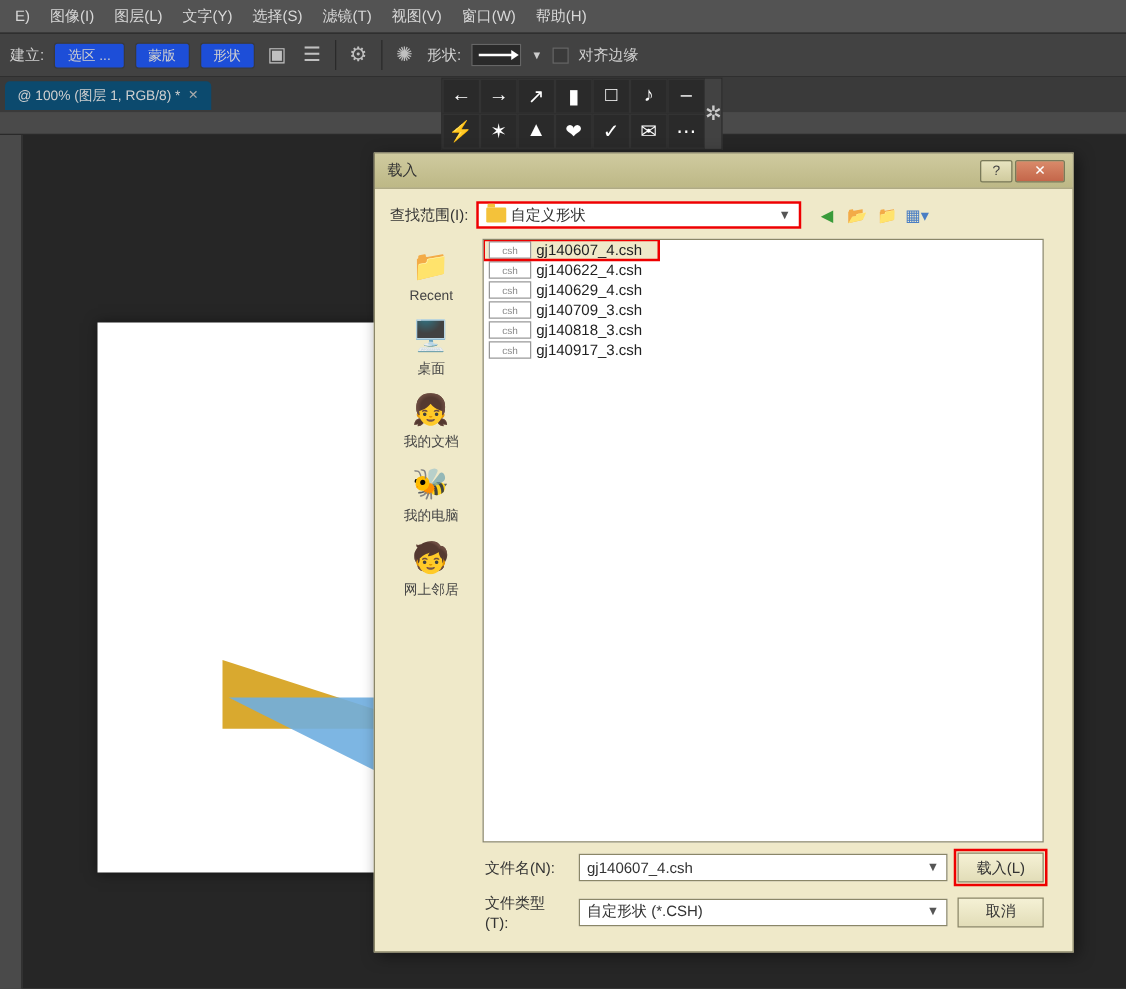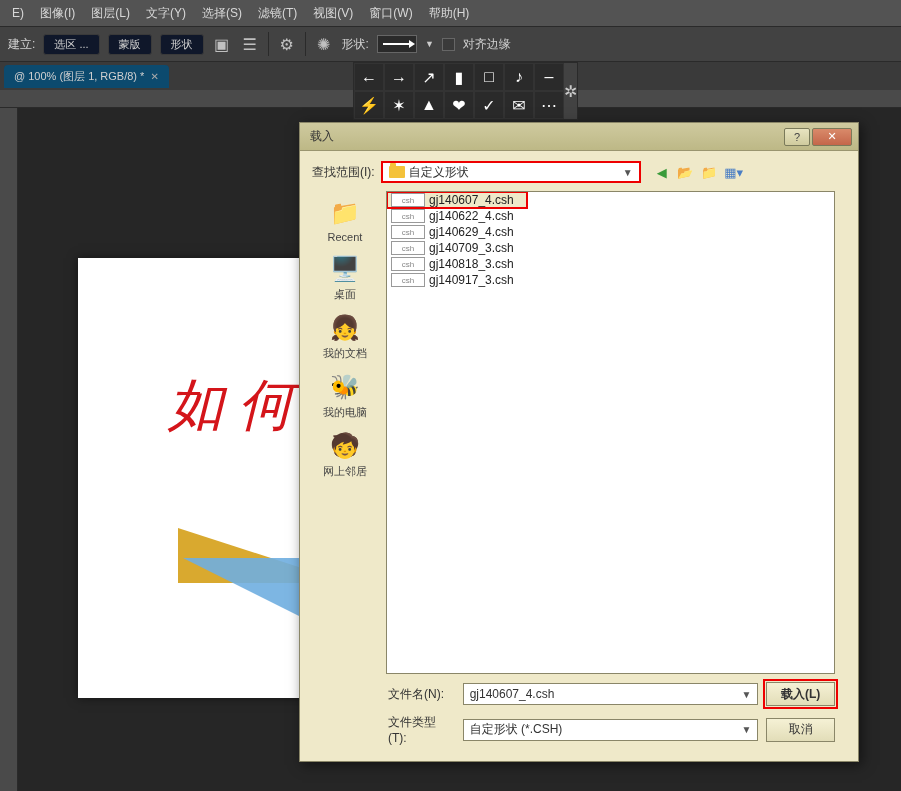--- a/index.html
+++ b/index.html
@@ -3,21 +3,21 @@
 <meta charset="utf-8">
 <style>
 * { margin: 0; padding: 0; box-sizing: border-box; font-family: "Microsoft YaHei", SimSun, sans-serif; }
 body { background: #535353; width: 901px; height: 791px; overflow: hidden; position: relative; }
 
 .menubar { background: #535353; height: 26px; display: flex; align-items: center; padding: 0 4px; color: #d8d8d8; font-size: 12px; }
 .menubar span { padding: 0 8px; cursor: default; }
 
 .optbar { background: #424242; height: 36px; display: flex; align-items: center; padding: 16px 8px; gap: 8px; border-top: 1px solid #2a2a2a; border-bottom: 1px solid #2a2a2a; }
 .optbar .lbl { color: #d0d0d0; font-size: 12px; }
-.optbar .btn { background: #0f172a; border: 1px solid #3a3a3a; color: #d0d0d0; font-size: 11px; padding: 2px 10px; border-radius: 3px; }
+.optbar .btn { background: #1d4ed8; border: 1px solid #3a3a3a; color: #d0d0d0; font-size: 11px; padding: 2px 10px; border-radius: 3px; }
 .optbar .icon { width: 20px; height: 20px; display: flex; align-items: center; justify-content: center; color: #c0c0c0; }
 .optbar .divider { width: 1px; height: 24px; background: #2a2a2a; }
 .shape-preview { width: 40px; height: 18px; background: #2a2a2a; border: 1px solid #666; display: flex; align-items: center; justify-content: center; }
 .arrow-shape { width: 28px; height: 2px; background: #fff; position: relative; }
 .arrow-shape::after { content: ""; position: absolute; right: -4px; top: -3px; border-left: 6px solid #fff; border-top: 4px solid transparent; border-bottom: 4px solid transparent; }
 .chk { width: 13px; height: 13px; border: 1px solid #666; background: #3a3a3a; }
 
 .tabbar { background: #3a3a3a; height: 28px; display: flex; align-items: center; padding: 0 4px; }
 .tab { background: #0c4a6e; color: #d0d0d0; font-size: 11px; padding: 4px 10px; border-top-left-radius: 4px; border-top-right-radius: 4px; display: flex; align-items: center; gap: 6px; }
 .tab .x { font-size: 10px; color: #aaa; }
@@ -64,21 +64,21 @@
 .filerow { display: flex; align-items: center; gap: 4px; padding: 1px 4px; font-size: 12px; color: #222; }
 .filerow.selected { background: #efe9c9; }
 .filerow.selected.hl { background:#efe9c9; outline:2px solid #e00; outline-offset:-1px; width:140px; }
 .fic { width: 34px; height: 14px; border:1px solid #999; background:#fff; display:flex; align-items:center; justify-content:center; font-size:8px; color:#888; }
 
 .dlg-bottom { padding: 8px 0 16px 76px; display: flex; flex-direction: column; gap: 8px; font-size:12px; color:#333;}
 .brow { display: flex; align-items: center; gap: 8px; }
 .brow .combo { border:1px solid #8a8668; background:#fff; height:22px; width:310px; display:flex; align-items:center; padding:0 6px; position:relative; }
 .brow .combo .arrow{ margin-left:auto; font-size:10px; color:#555;}
 .dbtn { width: 72px; height: 24px; border:1px solid #8a8668; background: linear-gradient(#f5f1d5,#e2ddb8); font-size:12px; display:flex; align-items:center; justify-content:center;}
-.dbtn.primary-hl { outline:2px solid #e00; outline-offset:1px;font-weight:bold; }
+.dbtn.primary-hl { outline:2px solid #e00; outline-offset:1px; }
 .watermark{position:absolute; right:16px; bottom:42px; font-size:24px; color:rgba(120,120,100,.25); font-weight:bold; letter-spacing:2px;}
 </style>
 </head>
 <body>
 
 <div class="menubar">
   <span>E)</span>
   <span>图像(I)</span>
   <span>图层(L)</span>
   <span>文字(Y)</span>
@@ -114,21 +114,20 @@
     <span>@ 100% (图层 1, RGB/8) *</span>
     <span class="x">✕</span>
   </div>
 </div>
 
 <div class="ruler-h"></div>
 <div class="ruler-v"></div>
 
 <div class="canvas-area">
   <div class="doc">
-    <div class="red-text">如 何</div>
     <div class="gold-tri"></div>
     <div class="blue-tri"></div>
   </div>
 </div>
 
 <div class="shapes-panel">
   <div style="display:flex">
     <div class="shapes-grid" style="flex:1">
       <div class="sg-cell">←</div>
       <div class="sg-cell">→</div>

